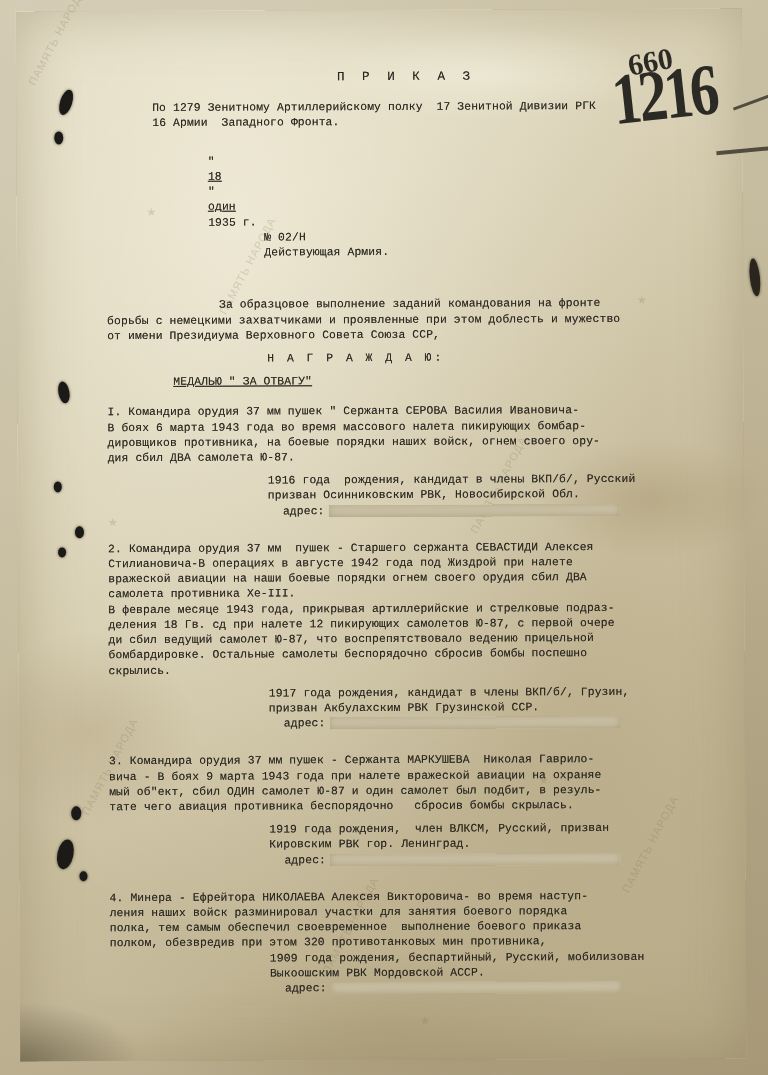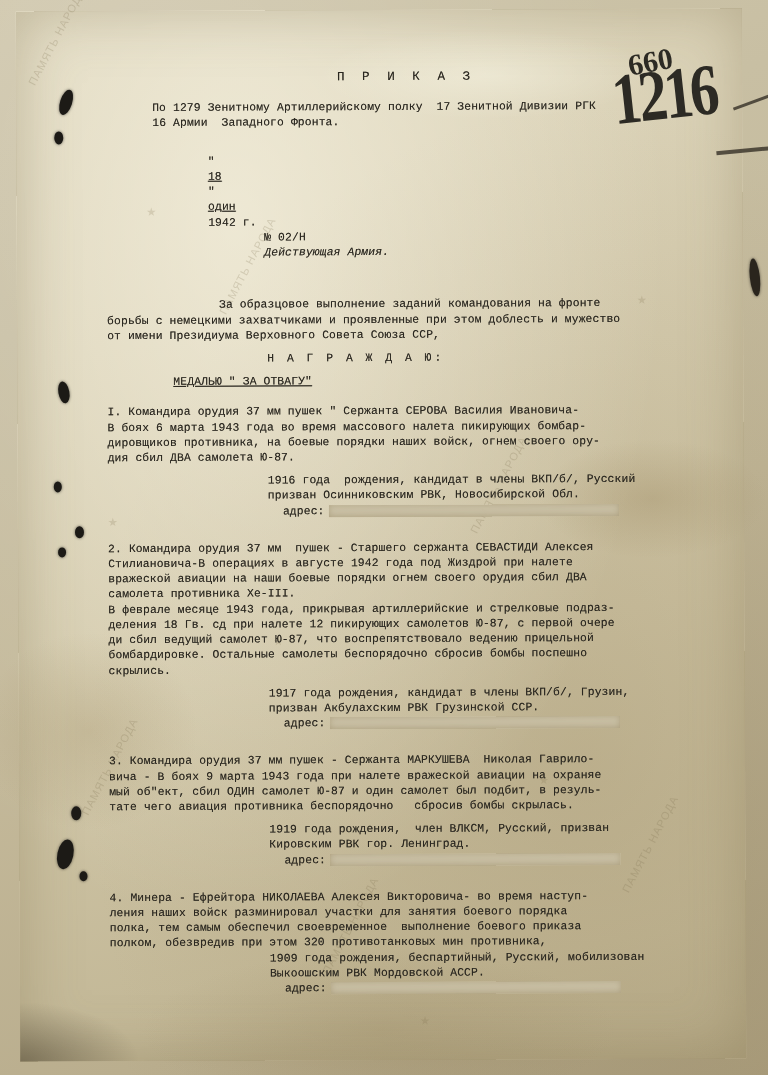--- a/index.html
+++ b/index.html
@@ -211,23 +211,23 @@
 
       <div class="line indent-1">По 1279 Зенитному Артиллерийскому полку  17 Зенитной Дивизии РГК</div>
       <div class="line indent-1">16 Армии  Западного Фронта.</div>
       <div class="gap-s"></div>
 
       <div class="line indent-1">
         <span>"</span>
         <span class="under">18</span>
         <span>"</span>
         <span class="under">один</span>
-        <span>1942 г.</span>
+        <span>1935 г.</span>
         <span style="padding-left:56px;">№ 02/Н</span>
-        <span style="padding-left:56px;font-style:italic;">Действующая Армия.</span>
+        <span style="padding-left:56px;">Действующая Армия.</span>
       </div>
       <div class="gap-l"></div>
 
       <div class="line" style="padding-left:112px;">За образцовое выполнение заданий командования на фронте</div>
       <div class="line">борьбы с немецкими захватчиками и проявленные при этом доблесть и мужество</div>
       <div class="line">от имени Президиума Верховного Совета Союза ССР,</div>
       <div class="gap-s"></div>
 
       <div class="line sp-wide" style="padding-left:160px;">Н А Г Р А Ж Д А Ю:</div>
       <div class="gap-s"></div>

